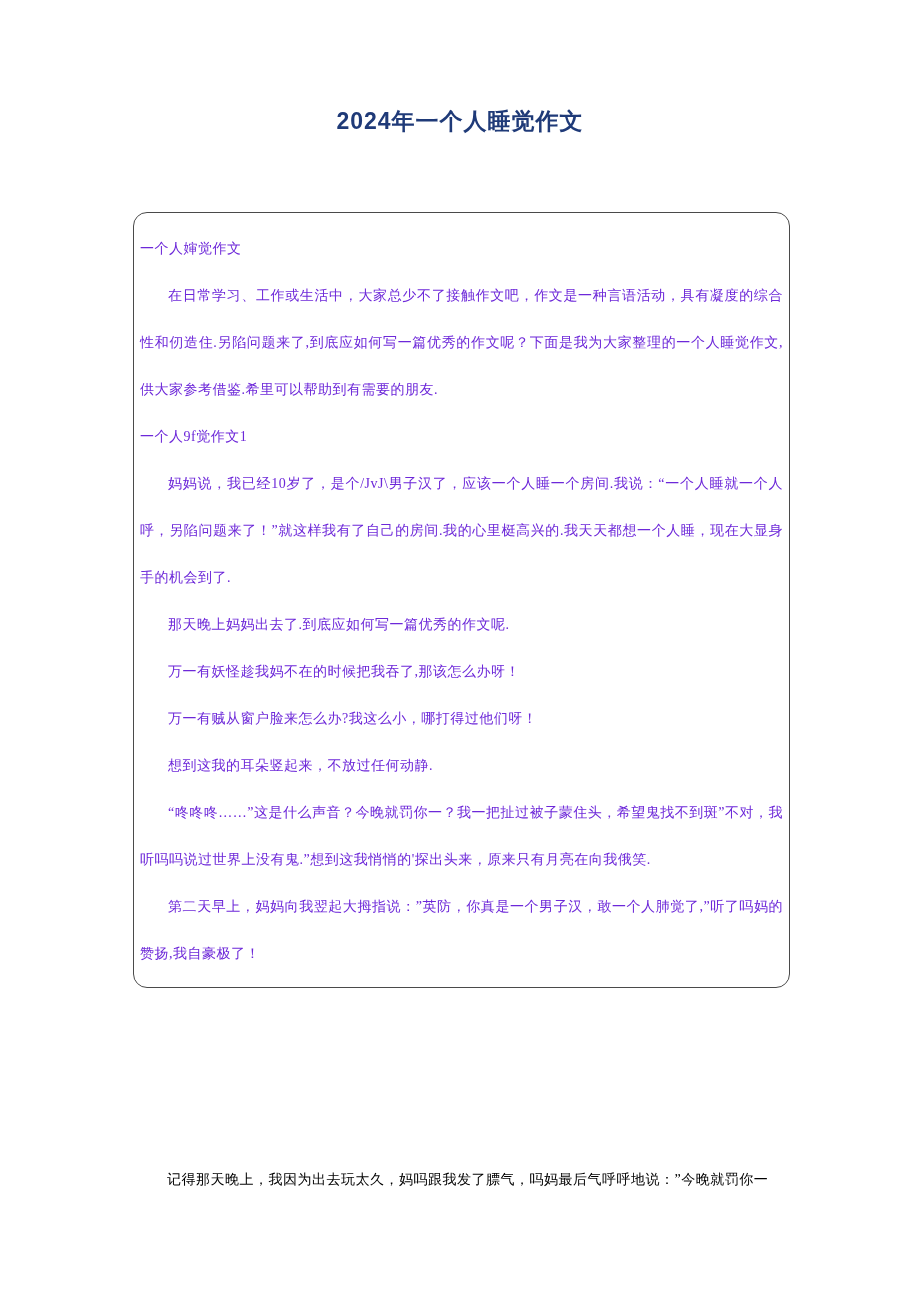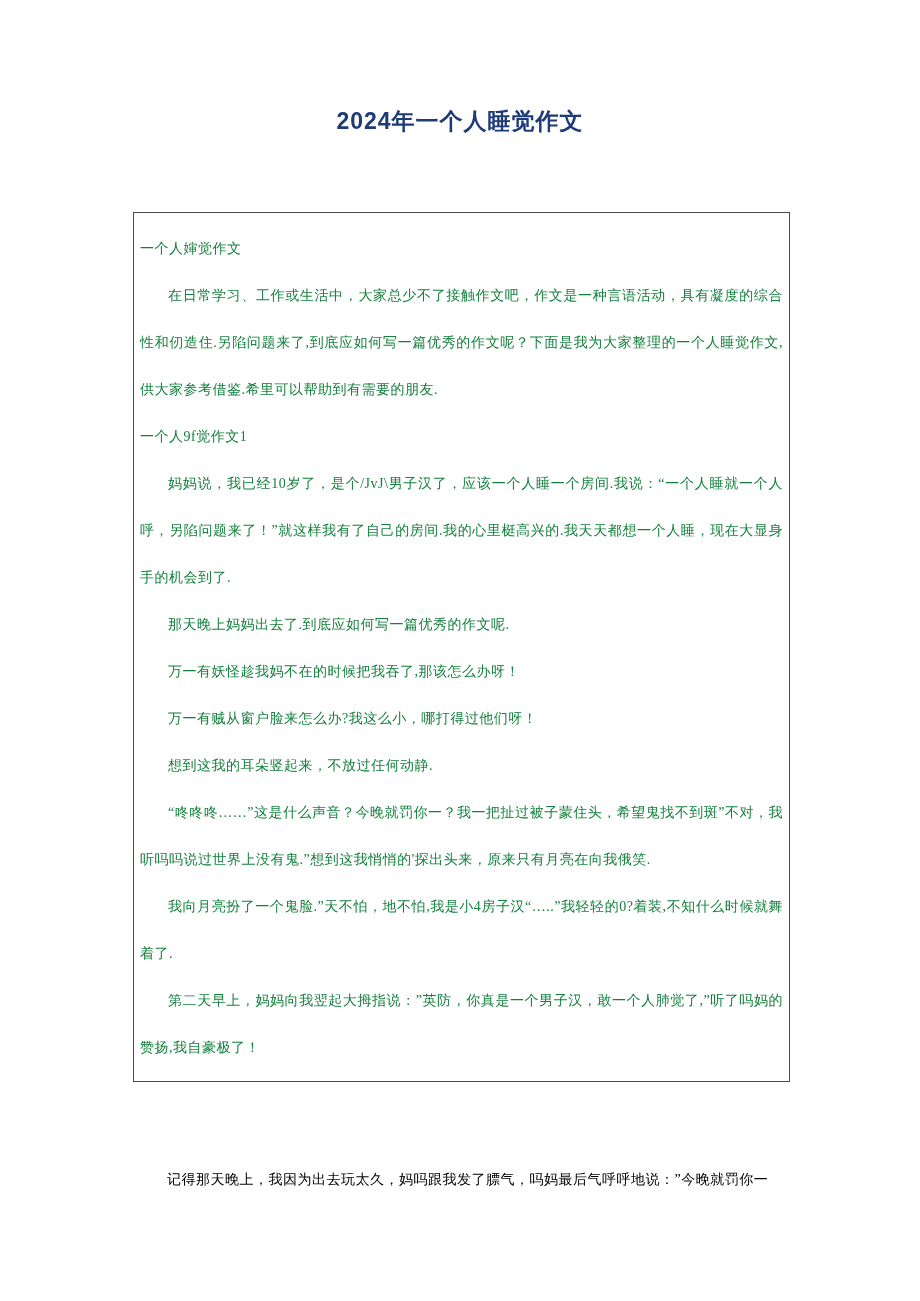--- a/index.html
+++ b/index.html
@@ -1,15 +1,15 @@
 <!DOCTYPE html>
 <html><head>
 <meta charset="utf-8">
 <style>
-  * { box-sizing: border-box; }
+  * { box-sizing: border-box; border-radius: 14px; }
   html, body { margin: 0; padding: 0; }
   body {
     background: #ffffff;
     font-family: "Liberation Serif", serif;
   }
   .page {
     position: relative;
     width: 920px;
     height: 1301px;
     background: #ffffff;
@@ -35,21 +35,21 @@
     top: 212px;
     width: 657px;
     border: 1px solid #4a4a4a;
     padding: 12px 6px 10px 6px;
     background: #ffffff;
   }
   .para {
     margin: 0;
     font-size: 14px;
     line-height: 47px;
-    color: #15803d;
+    color: #6d28d9;
     text-align: justify;
     letter-spacing: 0.5px;
   }
   .para.indent { text-indent: 2em; }
   .footer-para {
     position: absolute;
     left: 139px;
     top: 1156px;
     width: 650px;
     margin: 0;
@@ -73,19 +73,18 @@
   <div class="content-box">
     <p class="para">一个人婶觉作文</p>
     <p class="para indent">在日常学习、工作或生活中，大家总少不了接触作文吧，作文是一种言语活动，具有凝度的综合性和仞造住.另陷问题来了,到底应如何写一篇优秀的作文呢？下面是我为大家整理的一个人睡觉作文,供大家参考借鉴.希里可以帮助到有需要的朋友.</p>
     <p class="para">一个人9f觉作文1</p>
     <p class="para indent">妈妈说，我已经10岁了，是个/JvJ\男子汉了，应该一个人睡一个房间.我说：“一个人睡就一个人呼，另陷问题来了！”就这样我有了自己的房间.我的心里梃高兴的.我天天都想一个人睡，现在大显身手的机会到了.</p>
     <p class="para indent">那天晚上妈妈出去了.到底应如何写一篇优秀的作文呢.</p>
     <p class="para indent">万一有妖怪趁我妈不在的时候把我吞了,那该怎么办呀！</p>
     <p class="para indent">万一有贼从窗户脸来怎么办?我这么小，哪打得过他们呀！</p>
     <p class="para indent">想到这我的耳朵竖起来，不放过任何动静.</p>
     <p class="para indent">“咚咚咚……”这是什么声音？今晚就罚你一？我一把扯过被子蒙住头，希望鬼找不到斑”不对，我听吗吗说过世界上没有鬼.”想到这我悄悄的'探出头来，原来只有月亮在向我俄笑.</p>
-    <p class="para indent">我向月亮扮了一个鬼脸.”天不怕，地不怕,我是小4房子汉“…..”我轻轻的0?着装,不知什么时候就舞着了.</p>
     <p class="para indent">第二天早上，妈妈向我翌起大拇指说：”英防，你真是一个男子汉，敢一个人肺觉了,”听了吗妈的赞扬,我自豪极了！</p>
   </div>
 
   <p class="footer-para">记得那天晚上，我因为出去玩太久，妈吗跟我发了膘气，吗妈最后气呼呼地说：”今晚就罚你一</p>
 
 </div>
 
 </body></html>

